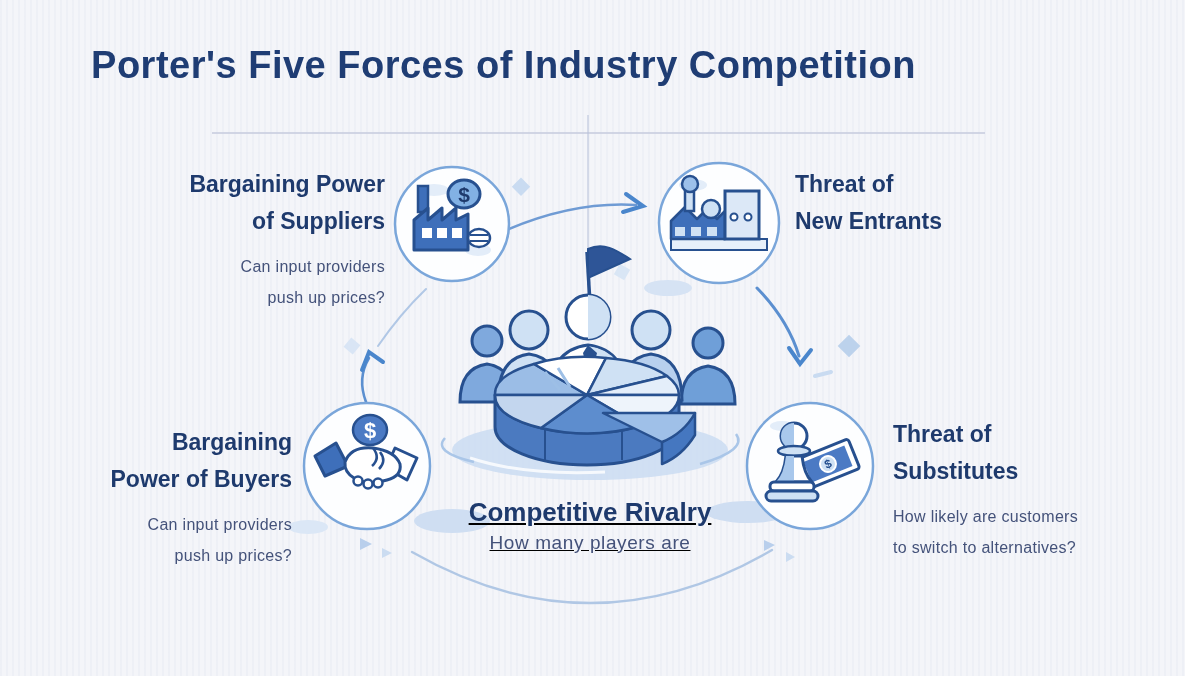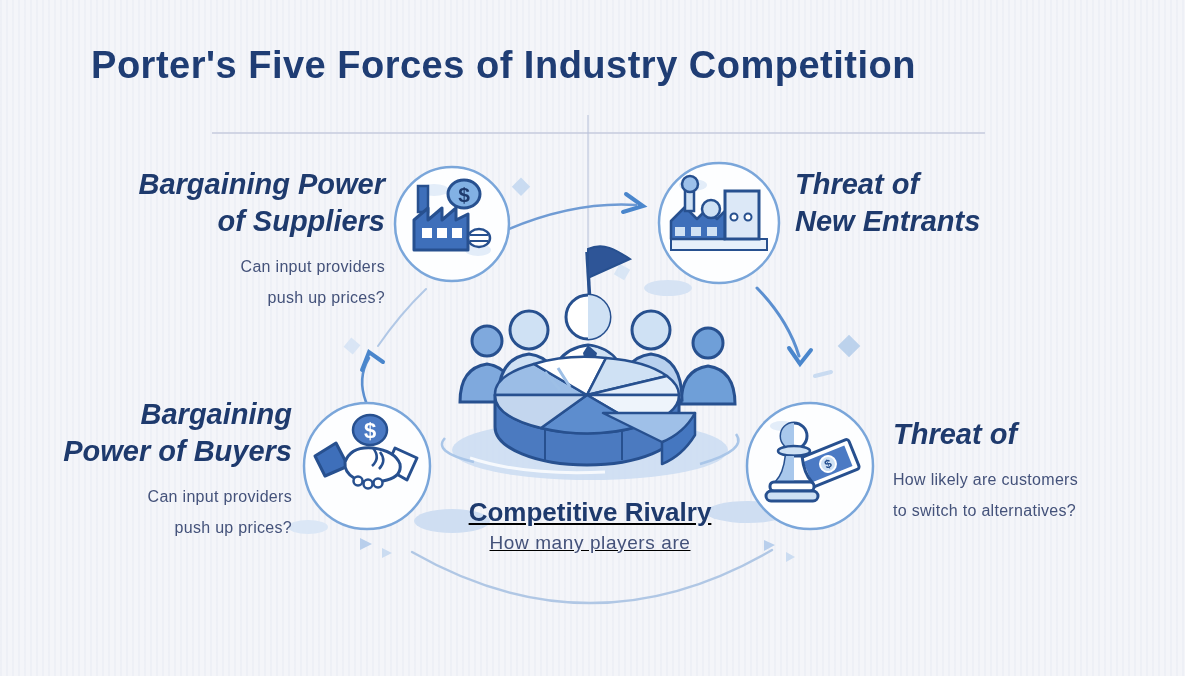--- a/index.html
+++ b/index.html
@@ -8,25 +8,25 @@
     background:#f4f5f9;
     background-image:repeating-linear-gradient(90deg, rgba(222,227,238,0.28) 0px, rgba(222,227,238,0.28) 2px, rgba(255,255,255,0) 2px, rgba(255,255,255,0) 6px);
     font-family:"Liberation Sans", sans-serif;
   }
   .abs{position:absolute;}
   .title{
     left:0;top:44px;width:1007px;text-align:center;
     font-size:38px;font-weight:700;color:#1f3d74;letter-spacing:0.5px;
   }
   .force{line-height:normal;}
-  .fh{font-size:29px;font-weight:700;color:#1e3a6d;line-height:37px;font-style:italic;}
+  .fh{font-size:23px;font-weight:700;color:#1e3a6d;line-height:37px;}
   .fs{font-size:16px;font-weight:400;color:#44527a;line-height:31px;margin-top:11px;letter-spacing:0.3px;}
   .tl{left:60px;top:166px;width:325px;text-align:right;}
   .tr{left:795px;top:166px;width:330px;text-align:left;}
-  .bl{left:22px;top:396px;width:270px;text-align:right;}
+  .bl{left:22px;top:424px;width:270px;text-align:right;}
   .br{left:893px;top:416px;width:292px;text-align:left;}
   .center-block{left:425px;top:496px;width:330px;text-align:center;text-decoration:underline;}
   .ch{font-size:26px;font-weight:700;color:#1e3a6d;line-height:32px;}
   .cs{font-size:19px;font-weight:400;color:#44527a;line-height:29px;letter-spacing:0.6px;}
   .line{display:block;}
   svg{position:absolute;left:0;top:0;}
   .svgtext{font-family:"Liberation Sans",sans-serif;font-weight:700;}
 </style>
 </head>
 <body>
@@ -224,20 +224,21 @@
     </div>
     <div class="fs">
       <span class="line">Can input providers</span>
       <span class="line">push up prices?</span>
     </div>
   </div>
 
   <div class="abs force br">
     <div class="fh">
       <span class="line">Threat of</span>
+      <span class="line">Substitutes</span>
     </div>
     <div class="fs">
       <span class="line">How likely are customers</span>
       <span class="line">to switch to alternatives?</span>
     </div>
   </div>
 
   <div class="abs force center-block">
     <div class="ch">Competitive Rivalry</div>
     <div class="cs">

